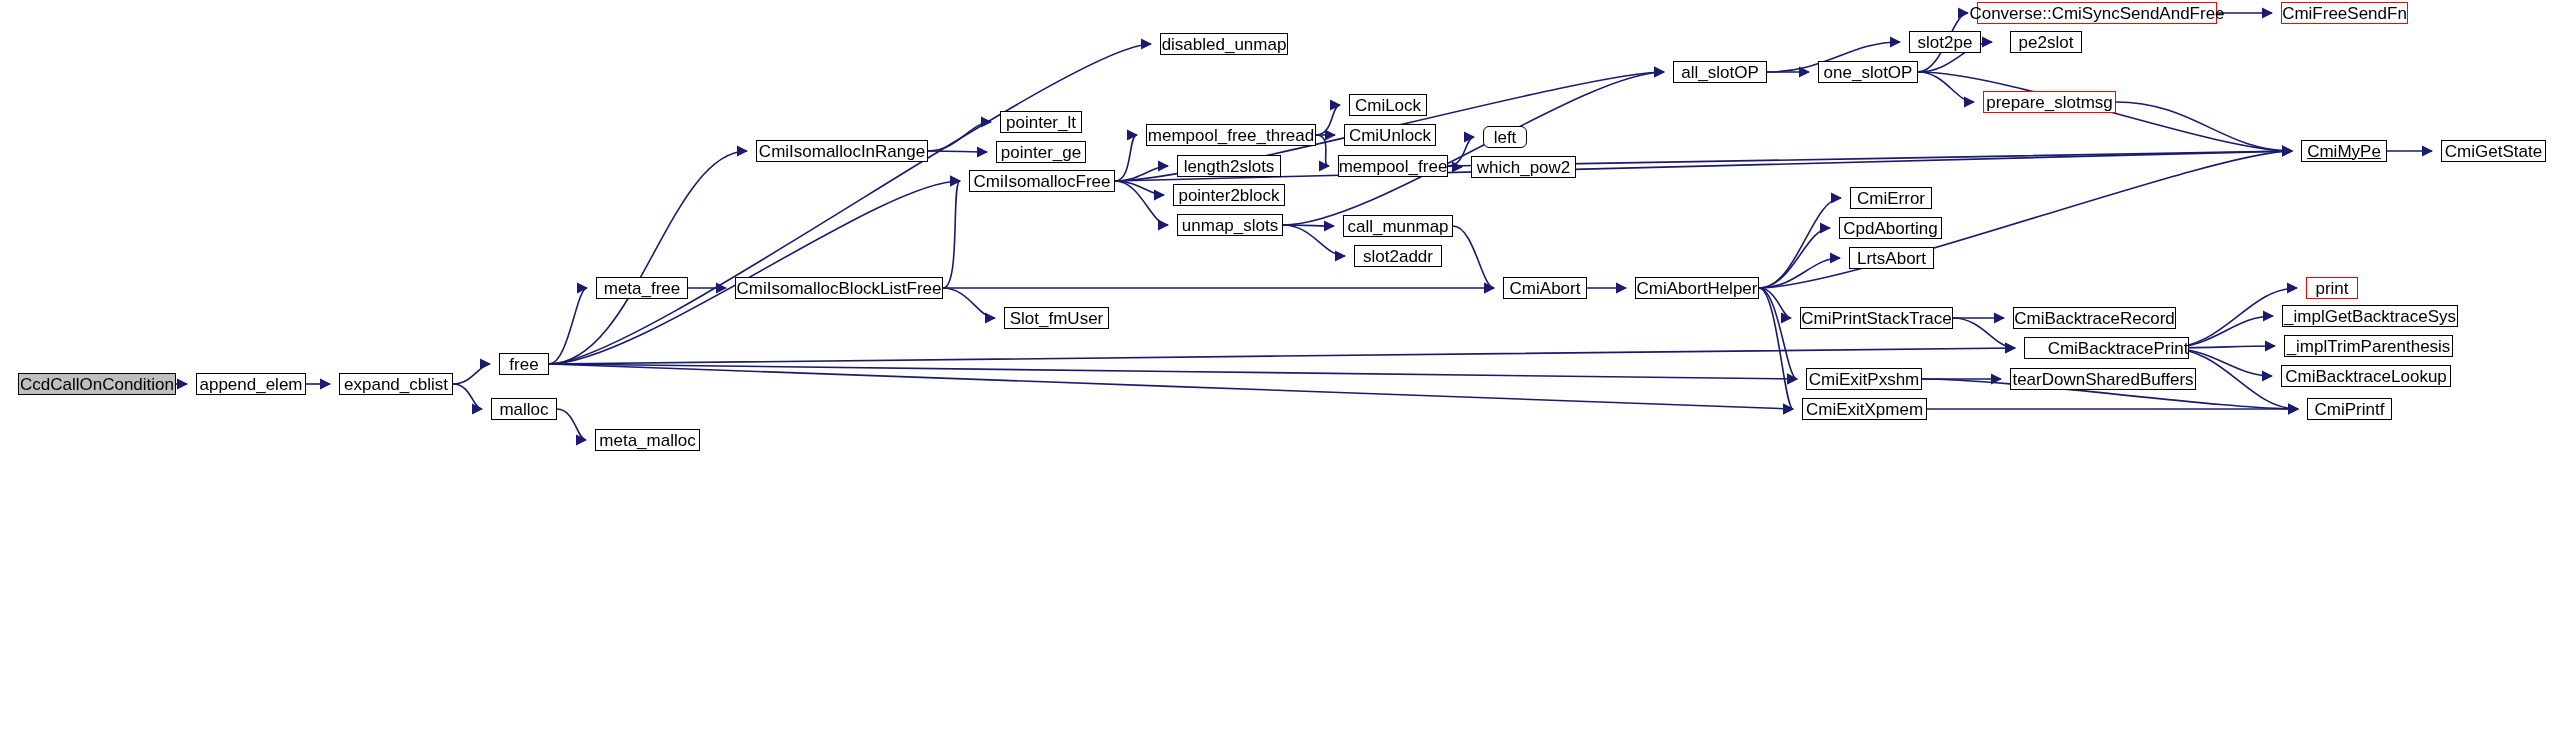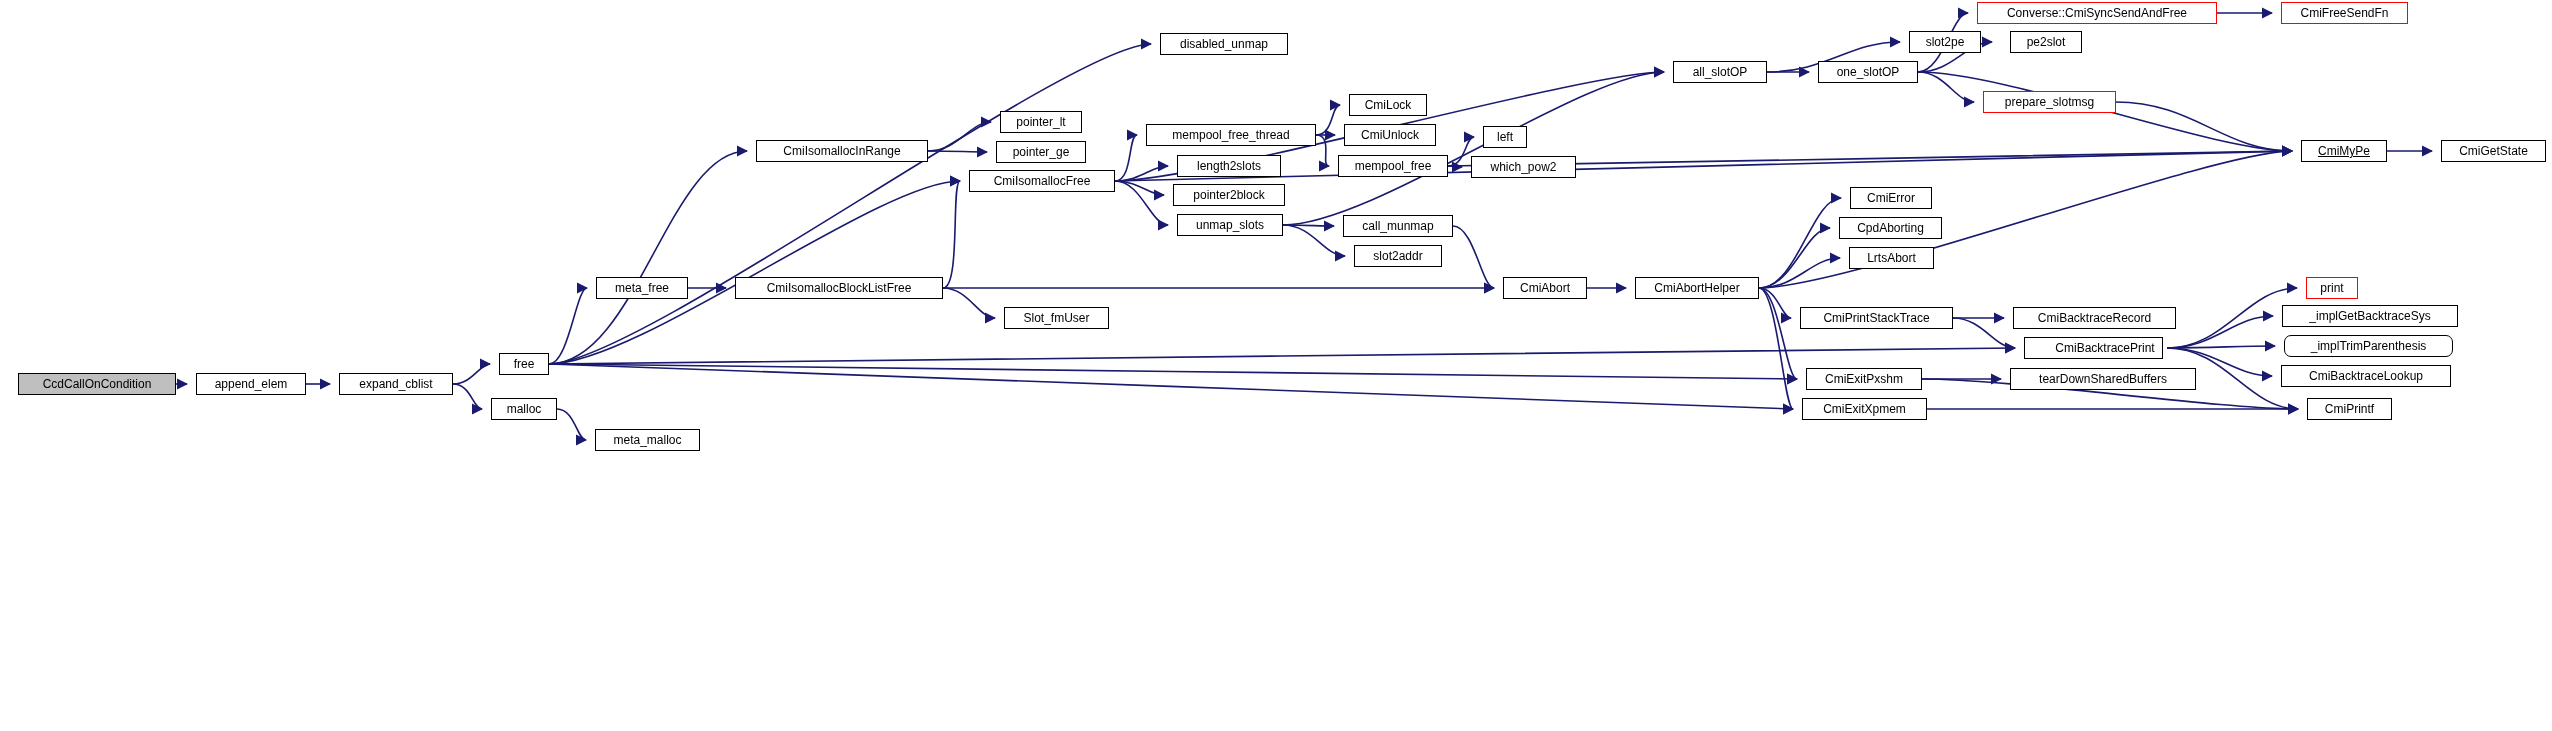--- a/index.html
+++ b/index.html
@@ -1,20 +1,20 @@
 <!DOCTYPE html>
 <html><head>
 <meta charset="utf-8">
 <style>
   html,body{margin:0;padding:0;background:#ffffff;}
   #canvas{position:relative;width:2552px;height:731px;background:#ffffff;
           font-family:"Liberation Sans","DejaVu Sans",sans-serif;overflow:hidden;}
   svg#edges{position:absolute;left:0;top:0;width:2552px;height:731px;}
   .node{position:absolute;box-sizing:border-box;border:1px solid #000000;
-        background:#ffffff;color:#000000;font-size:12px;line-height:1;
+        background:#ffffff;color:#000000;font-size:17px;line-height:1;
         display:flex;align-items:center;justify-content:center;white-space:nowrap;
         padding:0 7px;z-index:5;}
   .node.red{border-color:#ff0000;}
   .node.root{background:#bfbfbf;border-color:#000000;margin-left:13px;}
 </style>
 </head>
 <body>
 
 <div id="canvas">
   <svg id="edges" viewBox="0 0 2552 731" preserveAspectRatio="none">
@@ -102,43 +102,43 @@
       <div class="node" style="left: 996px; top: 141px; width: 90px; height: 22px;">pointer_ge</div>
       <div class="node" style="left: 969px; top: 170px; width: 146px; height: 22px;">CmiIsomallocFree</div>
       <div class="node" style="left: 1177px; top: 155px; width: 104px; height: 22px; text-align: right;">length2slots</div>
       <div class="node" style="left: 1173px; top: 184px; width: 112px; height: 22px;">pointer2block</div>
       <div class="node" style="left: 1177px; top: 214px; width: 106px; height: 22px;">unmap_slots</div>
       <div class="node" style="left: 1146px; top: 124px; width: 170px; height: 22px;">mempool_free_thread</div>
       <div class="node" style="left: 1160px; top: 33px; width: 128px; height: 22px;">disabled_unmap</div>
       <div class="node" style="left: 1349px; top: 94px; width: 78px; height: 22px;">CmiLock</div>
       <div class="node" style="left: 1344px; top: 124px; width: 92px; height: 22px;">CmiUnlock</div>
       <div class="node" style="left: 1338px; top: 155px; width: 110px; height: 22px;">mempool_free</div>
-      <div class="node" style="left: 1483px; top: 126px; width: 44px; height: 22px;">left</div>
+      <div class="node" style="left: 1483px; top: 126px; width: 44px; height: 22px; border-radius: 6px;">left</div>
       <div class="node" style="left: 1471px; top: 156px; width: 105px; height: 22px;">which_pow2</div>
       <div class="node" style="left: 1343px; top: 215px; width: 110px; height: 22px;">call_munmap</div>
       <div class="node" style="left: 1354px; top: 245px; width: 88px; height: 22px;">slot2addr</div>
       <div class="node" style="left: 1673px; top: 61px; width: 94px; height: 22px;">all_slotOP</div>
       <div class="node" style="left: 1818px; top: 61px; width: 100px; height: 22px;">one_slotOP</div>
       <div class="node" style="left: 1909px; top: 31px; width: 72px; height: 22px;">slot2pe</div>
       <div class="node" style="left: 2001px; top: 31px; width: 72px; height: 22px; margin-left: 9px;">pe2slot</div>
       <div class="node red" style="left: 1977px; top: 2px; width: 240px; height: 22px;">Converse::CmiSyncSendAndFree</div>
       <div class="node red" style="left: 2281px; top: 2px; width: 127px; height: 22px;">CmiFreeSendFn</div>
       <div class="node red" style="left: 1983px; top: 91px; width: 133px; height: 22px;">prepare_slotmsg</div>
       <div class="node" style="left: 2301px; top: 140px; width: 86px; height: 22px; text-decoration: underline;">CmiMyPe</div>
       <div class="node" style="left: 2441px; top: 140px; width: 105px; height: 22px;">CmiGetState</div>
       <div class="node" style="left: 1503px; top: 277px; width: 84px; height: 22px;">CmiAbort</div>
       <div class="node" style="left: 1635px; top: 277px; width: 124px; height: 22px;">CmiAbortHelper</div>
       <div class="node" style="left: 1850px; top: 187px; width: 82px; height: 22px;">CmiError</div>
       <div class="node" style="left: 1839px; top: 217px; width: 103px; height: 22px;">CpdAborting</div>
       <div class="node" style="left: 1849px; top: 247px; width: 85px; height: 22px;">LrtsAbort</div>
       <div class="node" style="left: 1800px; top: 307px; width: 153px; height: 22px;">CmiPrintStackTrace</div>
       <div class="node" style="left: 2013px; top: 307px; width: 163px; height: 22px;">CmiBacktraceRecord</div>
-      <div class="node" style="left: 2024px; top: 337px; width: 139px; height: 22px; padding-left: 30px;">CmiBacktracePrint</div>
+      <div class="node" style="left: 2024px; top: 337px; width: 165px; height: 22px; padding-left: 30px;">CmiBacktracePrint</div>
       <div class="node" style="left: 1806px; top: 368px; width: 116px; height: 22px;">CmiExitPxshm</div>
       <div class="node" style="left: 2010px; top: 368px; width: 186px; height: 22px;">tearDownSharedBuffers</div>
       <div class="node" style="left: 1802px; top: 398px; width: 125px; height: 22px;">CmiExitXpmem</div>
       <div class="node red" style="left: 2306px; top: 277px; width: 52px; height: 22px;">print</div>
       <div class="node" style="left: 2282px; top: 305px; width: 176px; height: 22px;">_implGetBacktraceSys</div>
-      <div class="node" style="left: 2284px; top: 335px; width: 169px; height: 22px; border-radius: 7px;">_implTrimParenthesis</div>
+      <div class="node" style="left: 2284px; top: 335px; width: 169px; height: 22px;">_implTrimParenthesis</div>
       <div class="node" style="left: 2281px; top: 365px; width: 170px; height: 22px;">CmiBacktraceLookup</div>
       <div class="node" style="left: 2307px; top: 398px; width: 85px; height: 22px;">CmiPrintf</div>
     </div>
 </div>
 
 </body></html>

